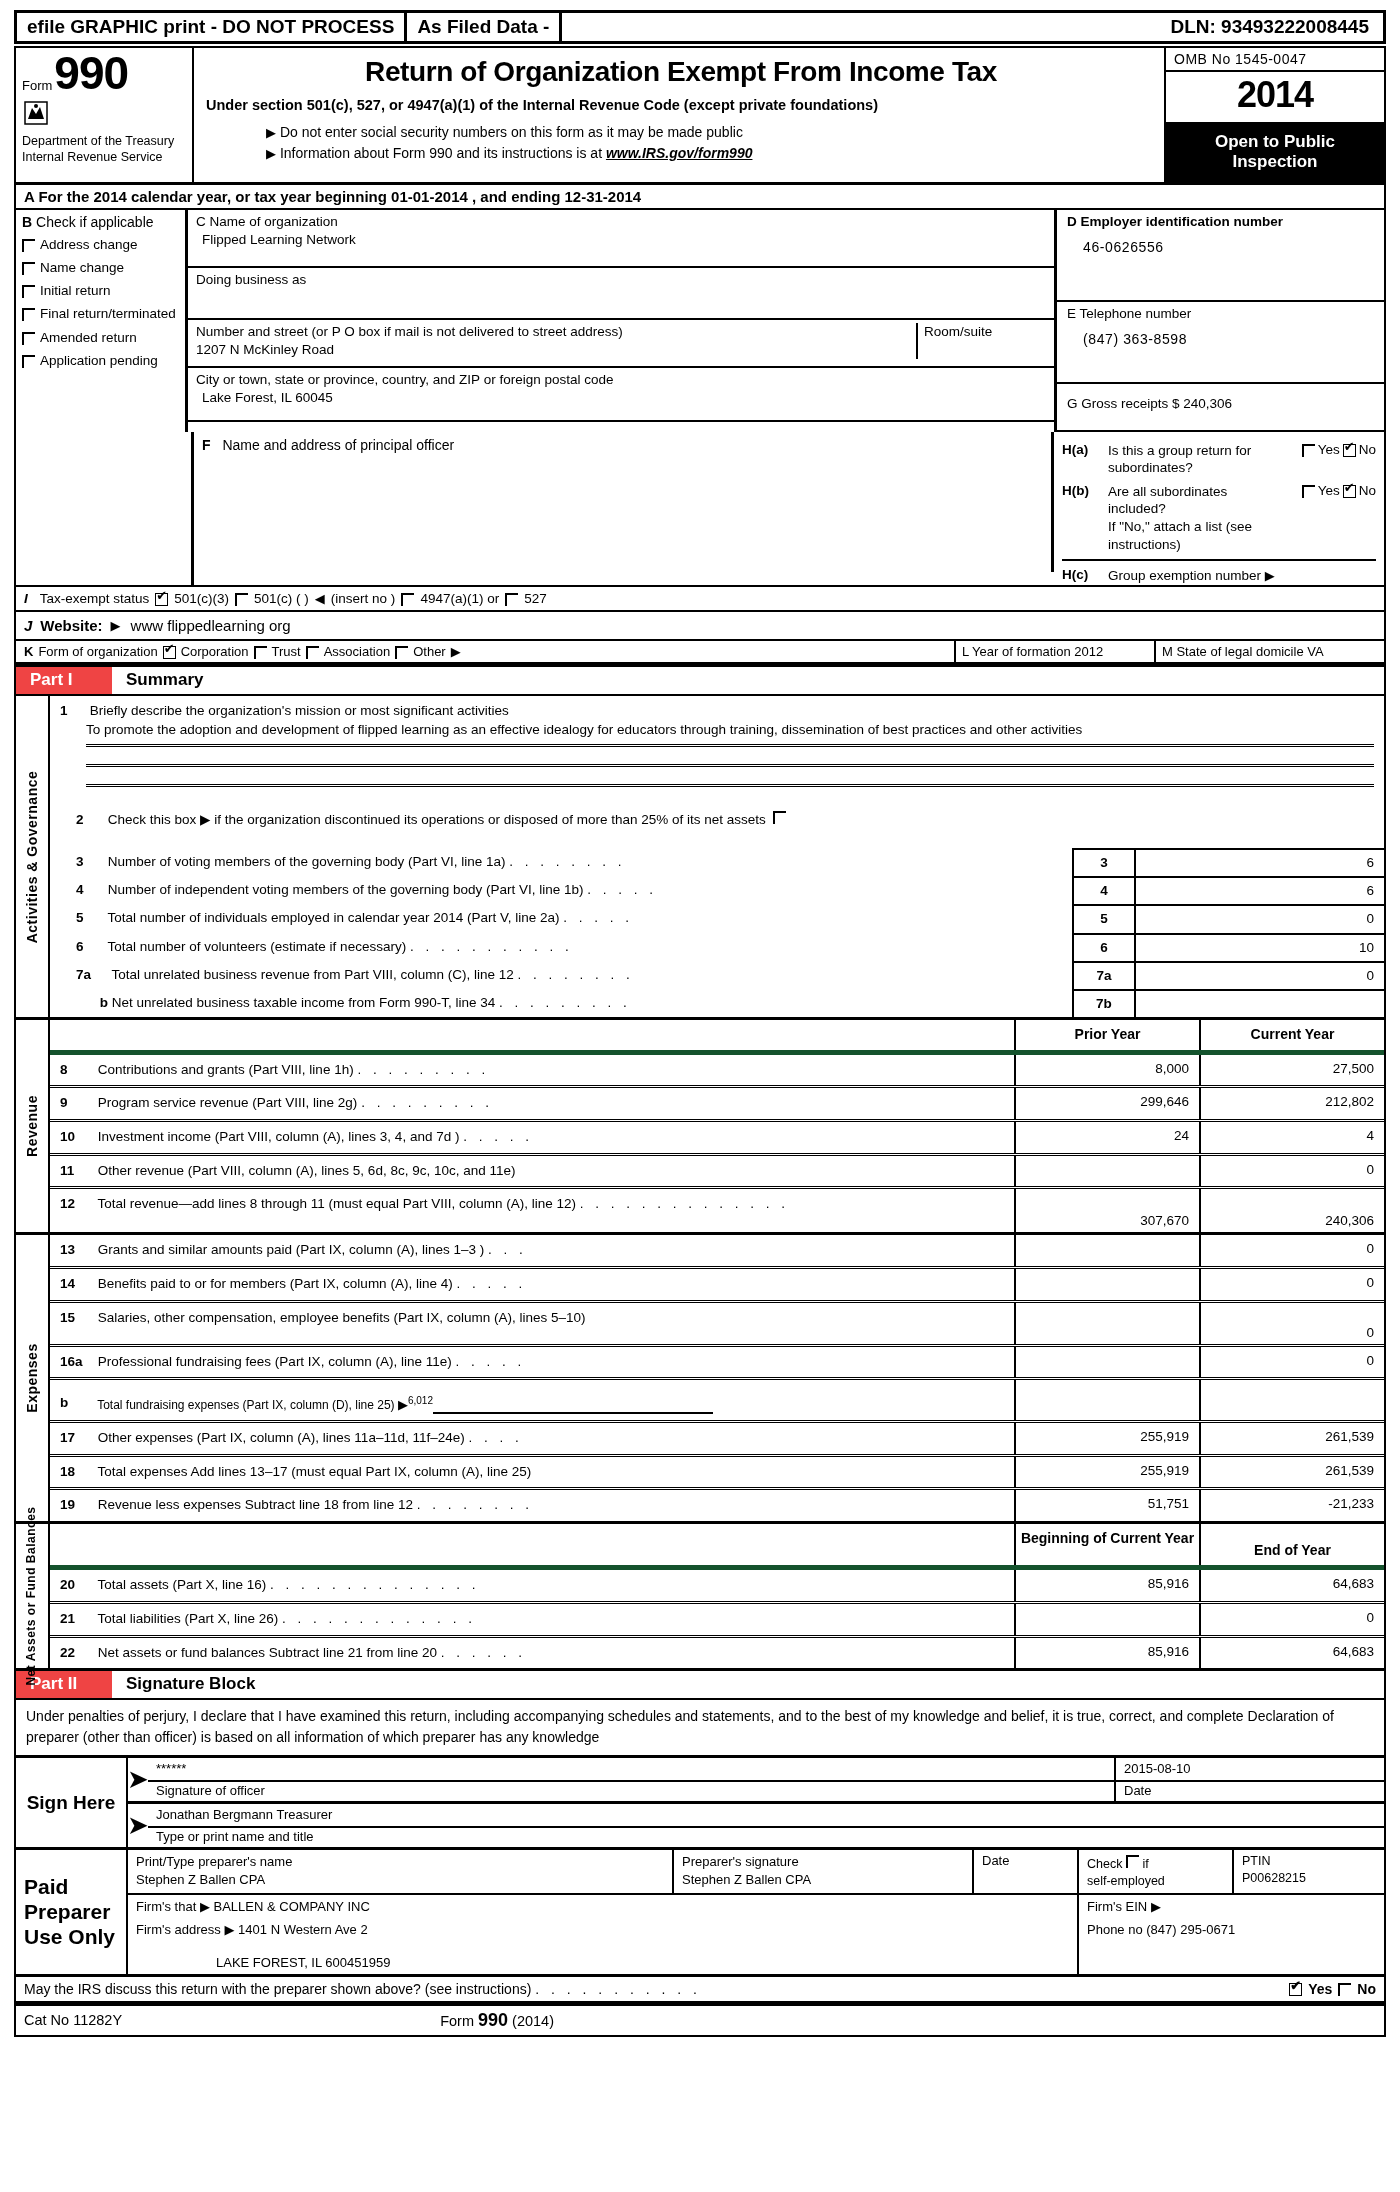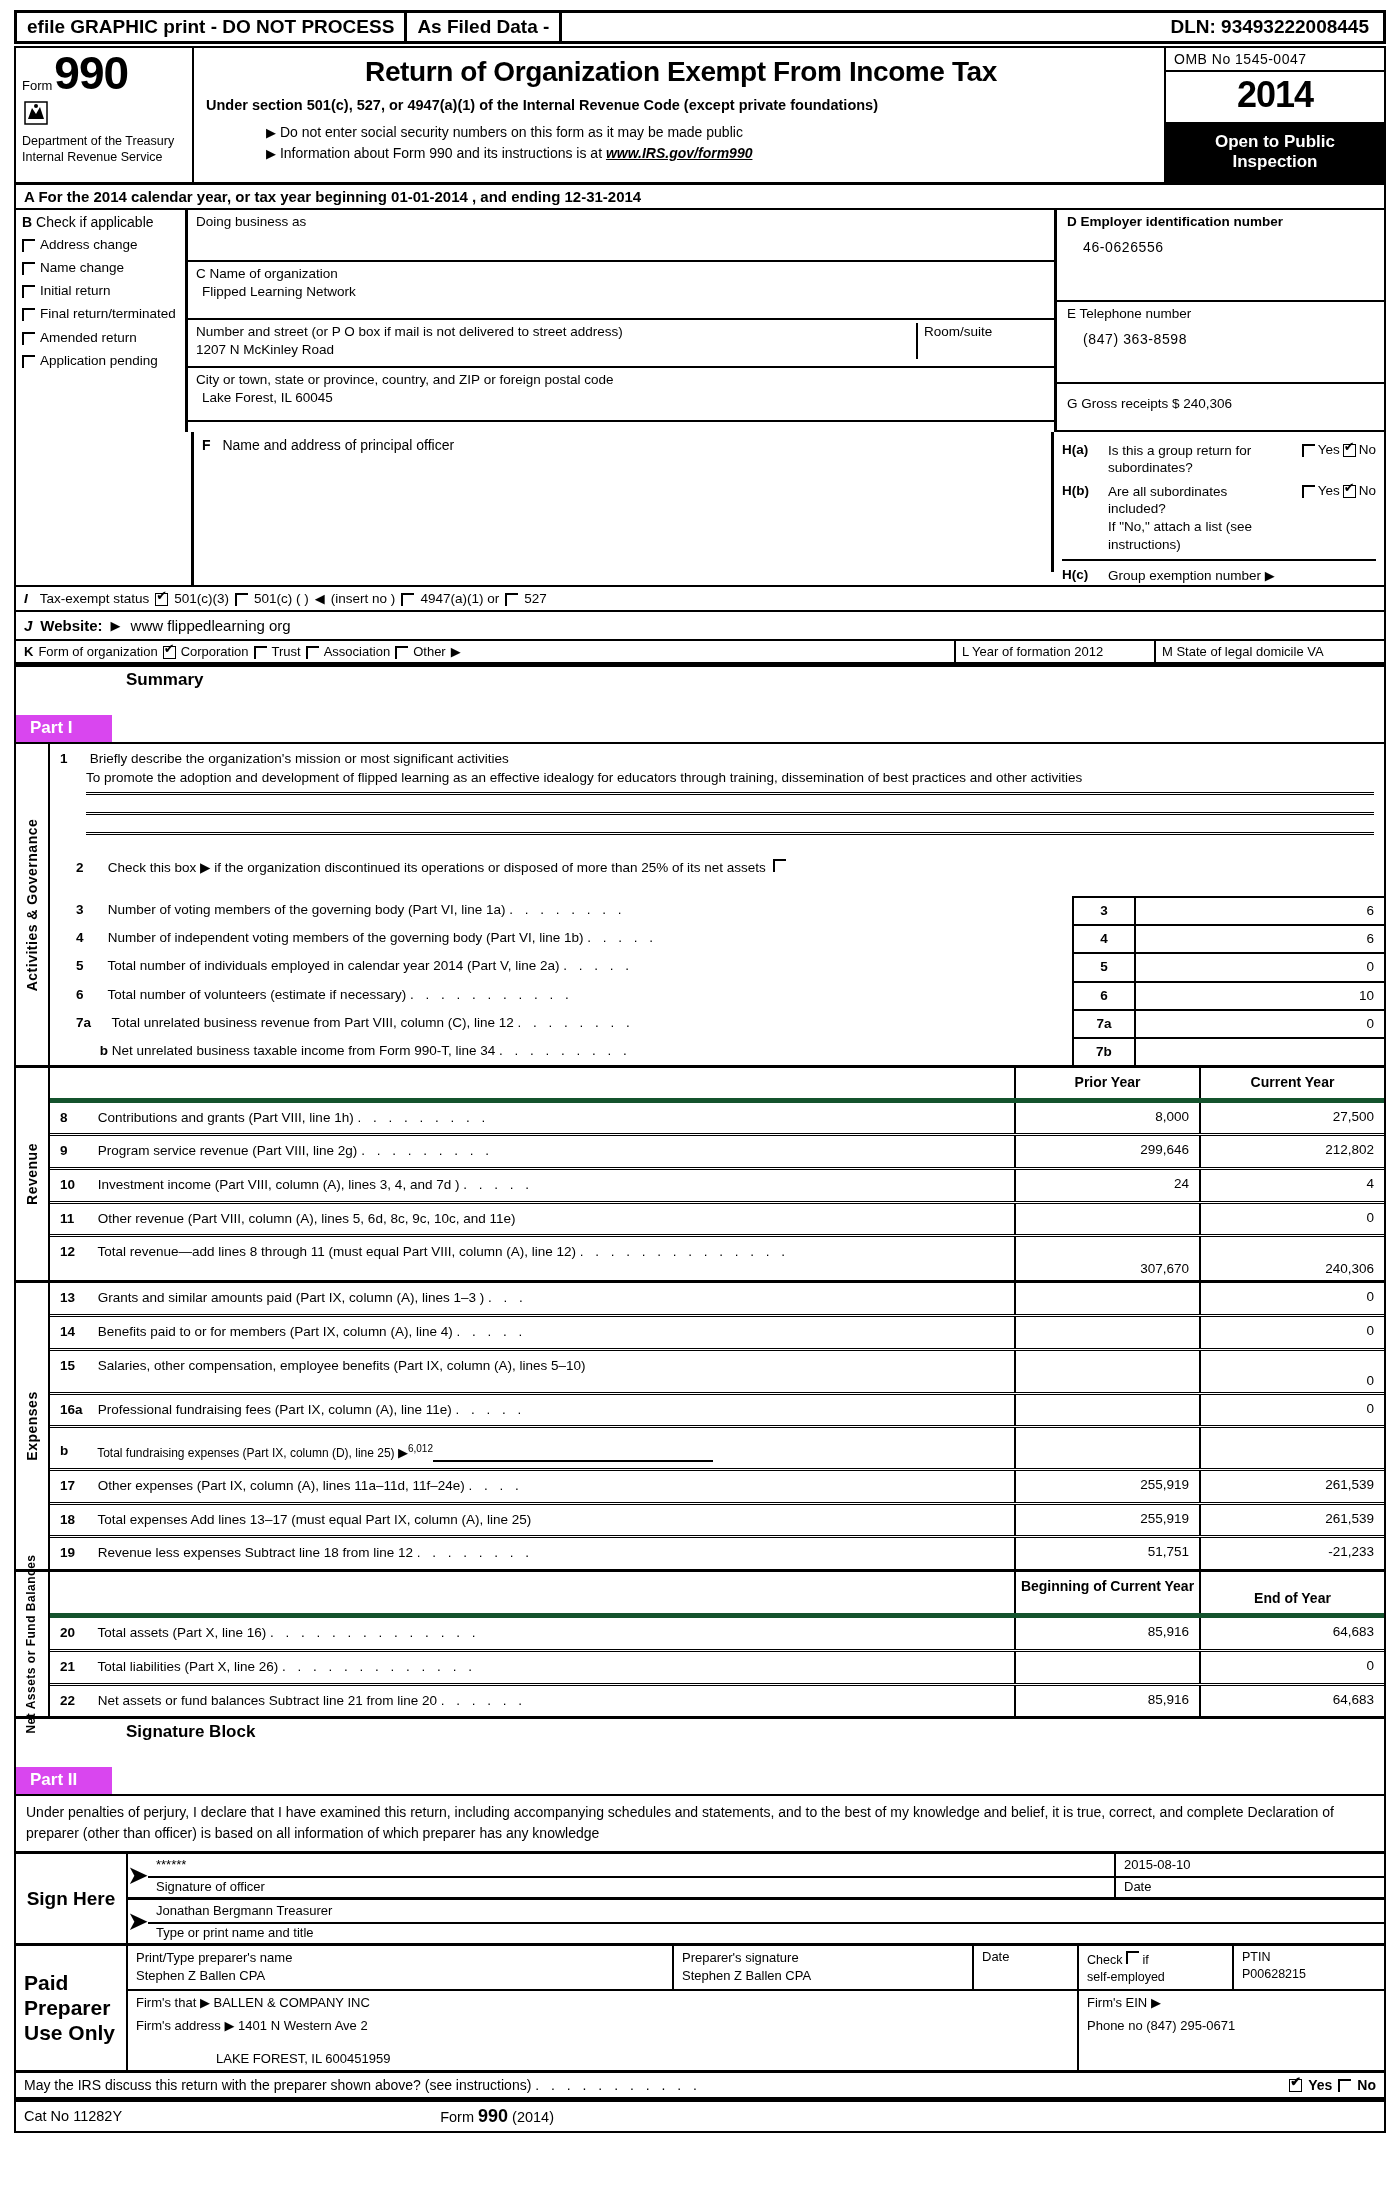--- a/index.html
+++ b/index.html
@@ -89,21 +89,21 @@
   .jrow { display:flex; align-items:center; border-left:2px solid #000; border-right:2px solid #000; border-bottom:2px solid #000; padding:5px 8px; font-size:15px; }
   .jrow .k { font-weight:bold; font-style:italic; margin-right:8px; }
   .jrow .web { font-weight:bold; margin-right:8px; }
   .krow { display:flex; border-left:2px solid #000; border-right:2px solid #000; border-bottom:2px solid #000; font-size:13px; align-items:center; }
   .krow .kl { flex:1; display:flex; align-items:center; gap:5px; padding:3px 8px; }
   .krow .kL { width:200px; border-left:2px solid #000; padding:3px 6px; }
   .krow .kM { width:230px; border-left:2px solid #000; padding:3px 6px; }
 
   
   .partbar { display:flex; align-items:stretch; border-left:2px solid #000; border-right:2px solid #000; background:#fff; border-top:3px solid #000; }
-  .partbar .pn { background:#d946ef; color:#fff; font-weight:bold; font-size:17px; padding:3px 12px 4px 14px; min-width:96px;margin-top:48px; }
+  .partbar .pn { background:#ef4444; color:#fff; font-weight:bold; font-size:17px; padding:3px 12px 4px 14px; min-width:96px; }
   .partbar .pt { font-weight:bold; font-size:17px; padding:3px 0 4px 14px; }
 
   
   .pbody { display:flex; border-left:2px solid #000; border-right:2px solid #000; border-top:2px solid #000; }
   .vlabel { width:34px; flex:none; border-right:2px solid #000; position:relative; }
   .vlabel span {
     position:absolute; left:50%; top:50%;
     transform:translate(-50%,-50%) rotate(-90deg);
     white-space:nowrap; font-weight:bold; font-size:14px; letter-spacing:.5px;
   }
@@ -253,27 +253,27 @@
         <span class="cbx"></span>
         <span>Amended return</span>
       </div>
       <div class="chkline">
         <span class="cbx"></span>
         <span>Application pending</span>
       </div>
     </div>
 
     <div class="colC">
+      <div class="cbox h1">
+        <div class="lab">C Name of organization</div>
+        <div class="val">Flipped Learning Network</div>
+      </div>
       <div class="cbox h2">
         <div class="lab">Doing business as</div>
         <div class="val"></div>
-      </div>
-      <div class="cbox h1">
-        <div class="lab">C Name of organization</div>
-        <div class="val">Flipped Learning Network</div>
       </div>
       <div class="cbox h3">
         <div class="street">
           <div class="s1">
             <div>Number and street (or P O  box if mail is not delivered to street address)</div>
             <div>1207 N McKinley Road</div>
           </div>
           <div class="s2">
             <div>Room/suite</div>
             <div></div>

